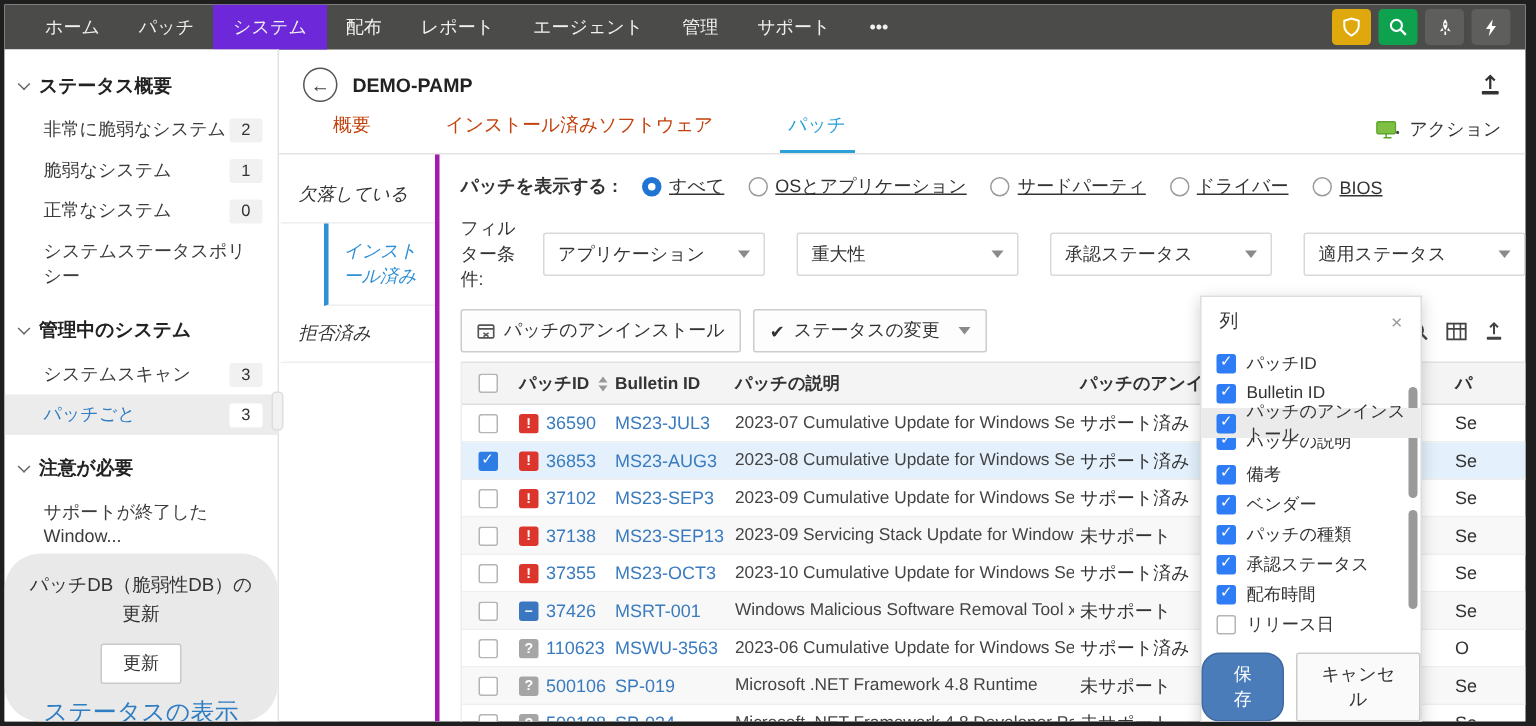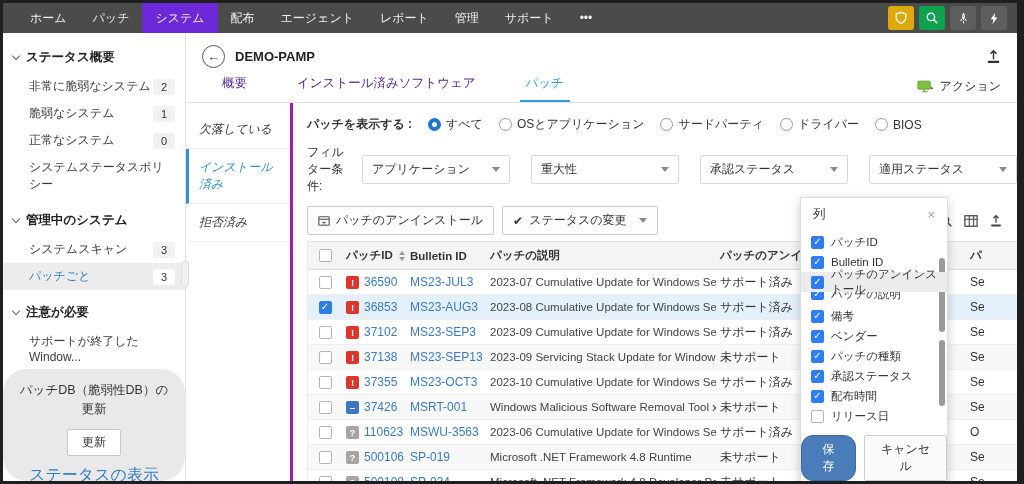--- a/index.html
+++ b/index.html
@@ -34,33 +34,33 @@
   .db-btn { margin-top:9px; background:#fff; border:1px solid #c9c9c9; border-radius:2px; padding:4px 14px; font-size:12px; color:#333; cursor:pointer; }
   .db-link { display:block; margin-top:9px; color:#2f7dc3; font-size:16px; cursor:pointer; }
 
   
   .main { flex:1; display:flex; flex-direction:column; min-width:0; position:relative; }
   .page-head { display:flex; align-items:center; gap:10px; padding:11px 16px 2px 16px; height:38px; }
   .back { width:23px; height:23px; border:1.5px solid #555; border-radius:50%; display:flex; align-items:center; justify-content:center; font-size:13px; color:#444; cursor:pointer; flex:0 0 auto; }
   .page-title { font-size:13px; font-weight:bold; color:#222; }
   .head-right { margin-left:auto; cursor:pointer; display:flex; }
   .tabs-row { display:flex; align-items:flex-end; padding:0 16px 0 30px; border-bottom:1px solid #e4e4e4; height:32px; }
-  .tab { font-size:12.5px; color:#4c1d95; padding:0 6px 8px; margin-right:38px; cursor:pointer; border-bottom:2px solid transparent; }
+  .tab { font-size:12.5px; color:#c2410c; padding:0 6px 8px; margin-right:38px; cursor:pointer; border-bottom:2px solid transparent; }
   .tab.active { color:#2da0da; border-bottom-color:#2da0da; }
   .actions-right { margin-left:auto; display:flex; align-items:center; gap:7px; font-size:12px; color:#333; padding-bottom:7px; cursor:pointer; }
 
   .content { flex:1; display:flex; min-height:0; }
   .side-tabs { width:107px; border-right:3px solid #a21caf; padding-top:8px;font-style:italic; }
   .stab { padding:10px 10px; font-size:12px; color:#333; border-bottom:1px solid #eee; cursor:pointer; border-left:3px solid transparent; }
-  .stab.active { color:#2f8fd6; border-left-color:#2f8fd6; }
+  .stab.active { color:#2f8fd6; border-left-color:#2f8fd6;margin-left:30px; }
   .panel { flex:1; min-width:0; padding:8px 0 0 14px; display:flex; flex-direction:column; position:relative; }
 
   .radio-row { display:flex; align-items:center; gap:16px; font-size:12px; padding:5px 0; color:#333; }
   .radio-label { font-weight:bold; }
-  .radio-opt { display:flex; align-items:center; gap:5px; cursor:pointer; }
+  .radio-opt { display:flex; align-items:center; gap:5px; cursor:pointer;text-decoration:underline; }
   .rdot { width:13px; height:13px; border:1px solid #9b9b9b; border-radius:50%; background:#fff; flex:0 0 auto; }
   .radio-opt.sel .rdot { border:4px solid #1f74d4; }
 
   .filter-row { display:flex; align-items:center; gap:10px; padding:6px 0 7px; font-size:12px; color:#333; }
   .selbox { width:148px; border:1px solid #d9d9d9; border-radius:2px; background:#fff; padding:5px 9px; display:flex; justify-content:space-between; align-items:center; cursor:pointer; white-space:nowrap; }
   .caret { width:0; height:0; border-left:4px solid transparent; border-right:4px solid transparent; border-top:5px solid #8a8a8a; margin-left:6px; }
 
   .action-row { display:flex; align-items:center; gap:8px; padding:4px 0 6px; }
   .abtn { border:1px solid #ccc; background:#fdfdfd; border-radius:2px; padding:5px 10px; font-size:12px; color:#333; display:flex; align-items:center; gap:6px; cursor:pointer; white-space:nowrap; }
   .total-group { margin-left:auto; display:flex; align-items:center; gap:11px; padding-right:14px; font-size:12px; color:#333; }
@@ -114,22 +114,22 @@
 <body>
 
 <div class="window">
 
   <div class="nav">
     <div style="display:flex">
         <div class="nav-item">ホーム</div>
         <div class="nav-item">パッチ</div>
         <div class="nav-item active">システム</div>
         <div class="nav-item">配布</div>
+        <div class="nav-item">レポート</div>
         <div class="nav-item">エージェント</div>
-        <div class="nav-item">レポート</div>
         <div class="nav-item">管理</div>
         <div class="nav-item">サポート</div>
         <div class="nav-item">•••</div>
       </div>
     <div class="nav-icons">
       <div class="nav-ic ic-shield">
         <svg width="14" height="14" viewBox="0 0 16 16">
             <path d="M8 1.5 L13.5 3.3 V7.2 C13.5 10.5 11.3 12.6 8 14.5 C4.7 12.6 2.5 10.5 2.5 7.2 V3.3 Z" fill="none" stroke="#fff" stroke-width="1.5"></path>
           </svg>
       </div>

